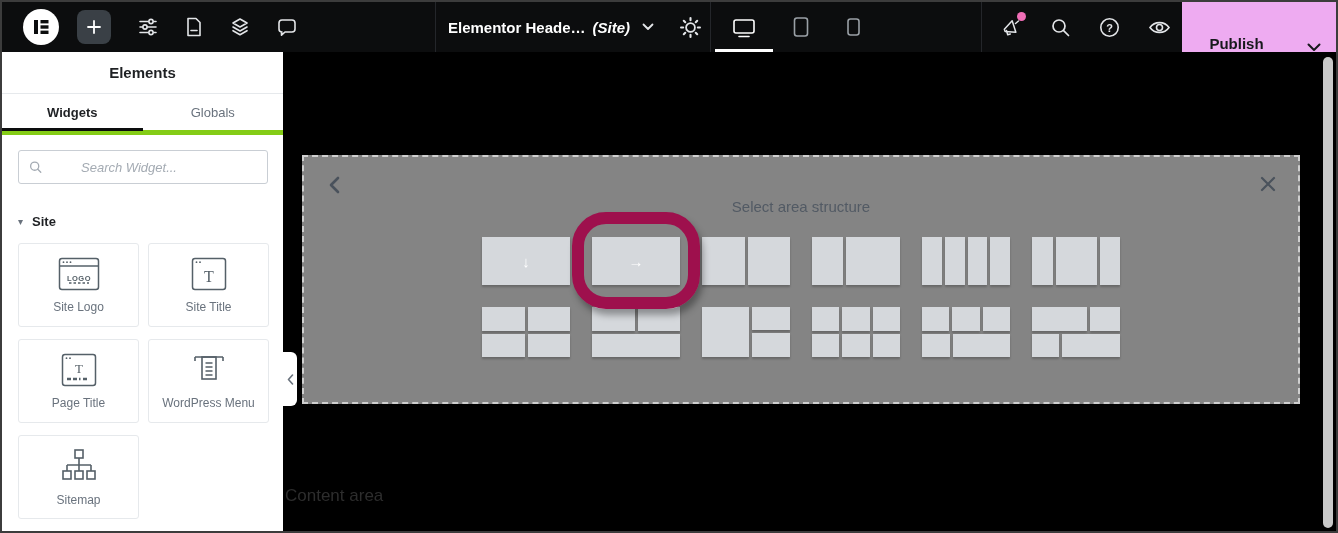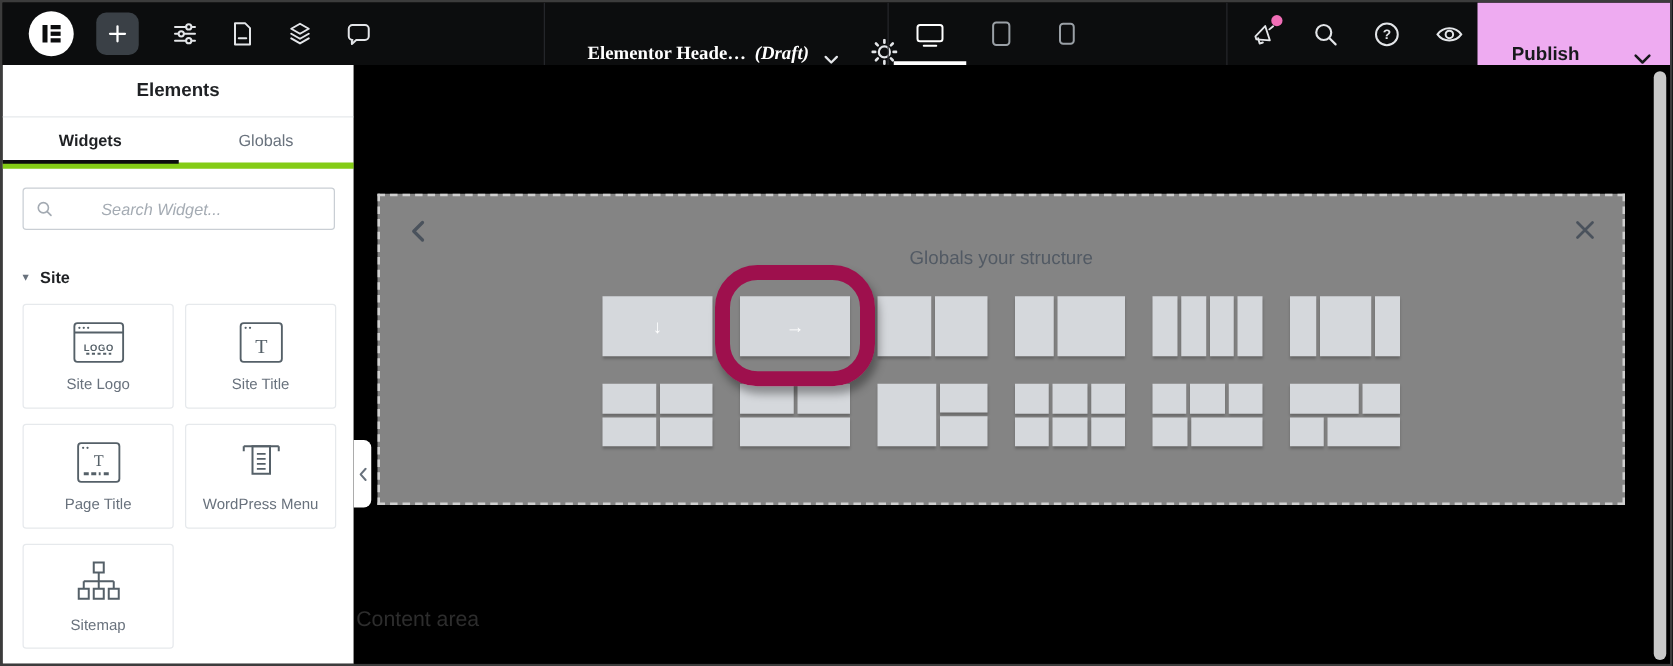--- a/index.html
+++ b/index.html
@@ -12,22 +12,22 @@
   
   .topbar { position:absolute; left:0; top:0; right:0; height:50px; background:#0c0d0e; color:#e3e5e8; }
   .tb-left { position:absolute; left:0; top:0; height:50px; display:flex; align-items:center; }
   .logo-circle { width:36px; height:36px; border-radius:50%; background:#fff; margin-left:21px;
                  display:flex; align-items:center; justify-content:center; cursor:pointer; }
   .plus-btn { width:34px; height:34px; border-radius:8px; background:#3a4046; margin-left:18px;
               display:flex; align-items:center; justify-content:center; cursor:pointer; }
   .tb-icons { display:flex; align-items:center; gap:27px; margin-left:27px; }
   .tb-icon { cursor:pointer; display:flex; align-items:center; justify-content:center; }
 
-  .seg-doc { position:absolute; left:433px; top:0; height:50px; display:flex; align-items:flex-end;
-             border-left:1px solid #24262a; padding-left:34px;font-family:Liberation Serif, serif; }
+  .seg-doc { position:absolute; left:433px; top:0; height:50px; display:flex; align-items:center;
+             border-left:1px solid #24262a; padding-left:12px; }
   .doc-title { font-size:15px; font-weight:bold; color:#fff; }
   .doc-status { font-size:15px; font-style:italic; font-weight:bold; color:#fff; margin-left:7px; }
   .doc-chevron { margin-left:12px; }
   .doc-gear { margin-left:26px; }
 
   .seg-devices { position:absolute; left:708px; top:0; width:272px; height:50px;
                  border-left:1px solid #24262a; border-right:1px solid #24262a;
                  display:flex; align-items:center; padding-left:21px; gap:36px; }
   .device { position:relative; height:50px; display:flex; align-items:center; cursor:pointer; }
   .device.active::after { content:""; position:absolute; left:50%; transform:translateX(-50%);
@@ -149,21 +149,21 @@
         <span class="tb-icon">
           <svg width="20" height="19" viewBox="0 0 20 19" fill="none" stroke="#e3e5e8" stroke-width="1.6" stroke-linejoin="round">
             <path d="M2 5 a3 3 0 0 1 3 -3 h10 a3 3 0 0 1 3 3 v6 a3 3 0 0 1 -3 3 H8 l-3.5 3.2 V14 H5 a3 3 0 0 1 -3 -3 z"></path>
           </svg>
         </span>
       </div>
     </div>
 
     <div class="seg-doc">
       <span class="doc-title">Elementor Heade…</span>
-      <span class="doc-status">(Draft)</span>
+      <span class="doc-status">(Site)</span>
       <span class="doc-chevron tb-icon">
         <svg width="12" height="8" viewBox="0 0 12 8" fill="none" stroke="#e3e5e8" stroke-width="1.8" stroke-linecap="round" stroke-linejoin="round">
             <path d="M1.5 1.5 L6 6 10.5 1.5"></path>
           </svg>
       </span>
       <span class="doc-gear tb-icon">
         <svg width="21" height="21" viewBox="0 0 20 20" fill="none" stroke="#e3e5e8" stroke-width="1.7" stroke-linecap="round">
           <circle cx="10" cy="10" r="4.2"></circle>
           <path d="M19 10 h-2 M16.4 16.4 l-1.4 -1.4 M10 19 v-2 M3.6 16.4 l1.4 -1.4 M1 10 h2 M3.6 3.6 l1.4 1.4 M10 1 v2 M16.4 3.6 l-1.4 1.4" stroke-width="2"></path>
         </svg>
@@ -315,21 +315,21 @@
       <span class="dialog-back">
         <svg width="12" height="18" viewBox="0 0 12 18" fill="none" stroke="currentColor" stroke-width="2.6" stroke-linecap="round" stroke-linejoin="round">
             <path d="M10 2 L3 9 10 16"></path>
           </svg>
       </span>
       <span class="dialog-close">
         <svg width="16" height="16" viewBox="0 0 16 16" fill="none" stroke="currentColor" stroke-width="2.2" stroke-linecap="round">
             <path d="M2 2 L14 14 M14 2 L2 14"></path>
           </svg>
       </span>
-      <div class="dialog-title">Globals your structure</div>
+      <div class="dialog-title">Select area structure</div>
 
       <div class="presets">
         <div class="preset-row row1">
             <div class="preset">
               <div class="p-row">
                 <div class="p-cell" style="flex-grow: 100;">↓</div>
               </div>
             </div>
             <div class="preset">
               <div class="p-row">

